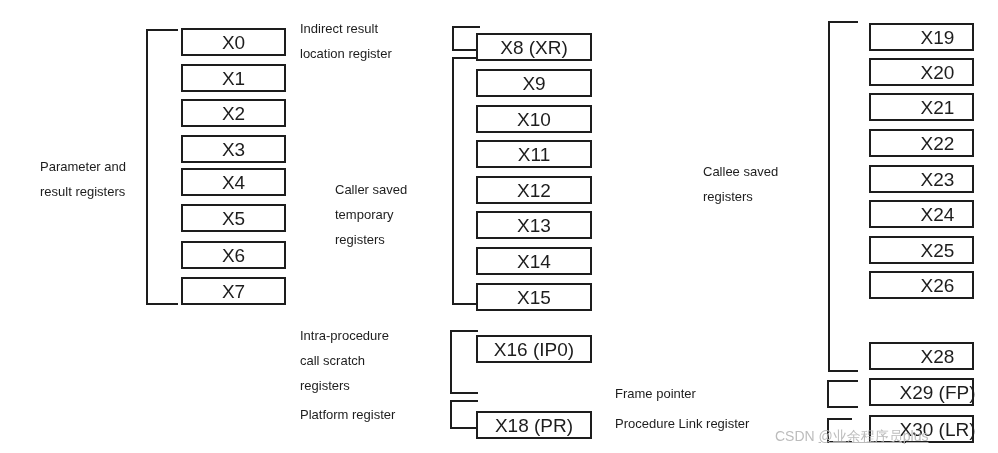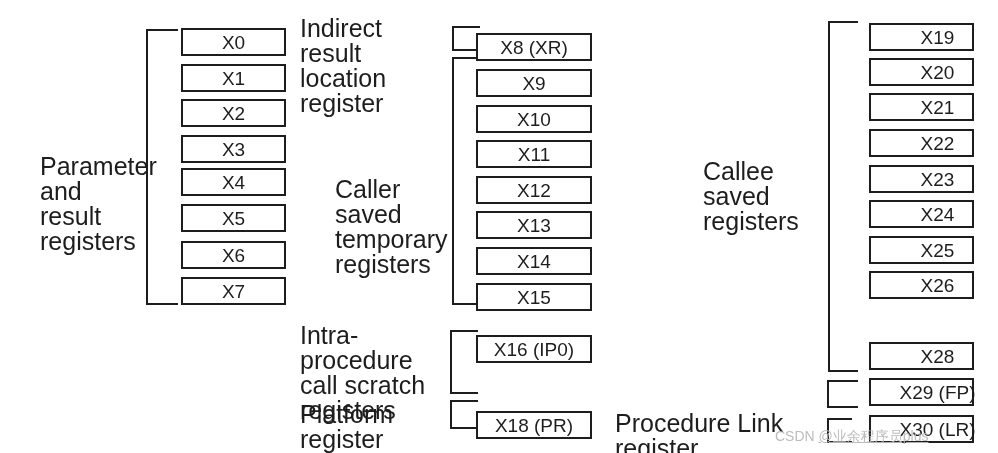--- a/index.html
+++ b/index.html
@@ -36,21 +36,21 @@
   .bracket {
     position: absolute;
     box-sizing: border-box;
     border-left: 2.5px solid #1d1d1d;
     border-top: 2.5px solid #1d1d1d;
     border-bottom: 2.5px solid #1d1d1d;
     background: transparent;
   }
   .dlabel {
     position: absolute;
-    font-size: 25px;
+    font-size: 13px;
     line-height: 25px;
     white-space: pre-line;
     color: #1d1d1d;
   }
   .watermark {
     position: absolute;
     left: 775px;
     top: 426px;
     font-size: 14px;
     line-height: 20px;
@@ -115,20 +115,21 @@
   <div class="reg-box col-right" style="top:23px">X19</div>
   <div class="reg-box col-right" style="top:58px">X20</div>
   <div class="reg-box col-right" style="top:93px">X21</div>
   <div class="reg-box col-right" style="top:129px">X22</div>
   <div class="reg-box col-right" style="top:165px">X23</div>
   <div class="reg-box col-right" style="top:200px">X24</div>
   <div class="reg-box col-right" style="top:236px">X25</div>
   <div class="reg-box col-right" style="top:271px">X26</div>
   <div class="reg-box col-right" style="top:342px">X28</div>
 
+  <div class="dlabel" style="left:615px; top:381px; width:200px;">Frame pointer</div>
   <div class="bracket" style="left:827px; top:380px; width:31px; height:28px;"></div>
   <div class="reg-box col-right" style="top:378px">X29 (FP)</div>
 
   <div class="dlabel" style="left:615px; top:411px; width:220px;">Procedure Link register</div>
   <div class="bracket" style="left:827px; top:418px; width:25px; height:25px;"></div>
   <div class="reg-box col-right" style="top:415px">X30 (LR)</div>
 
   <div class="watermark">
     <span>CSDN </span><span class="handle">@业余程序员plus</span>
   </div>

